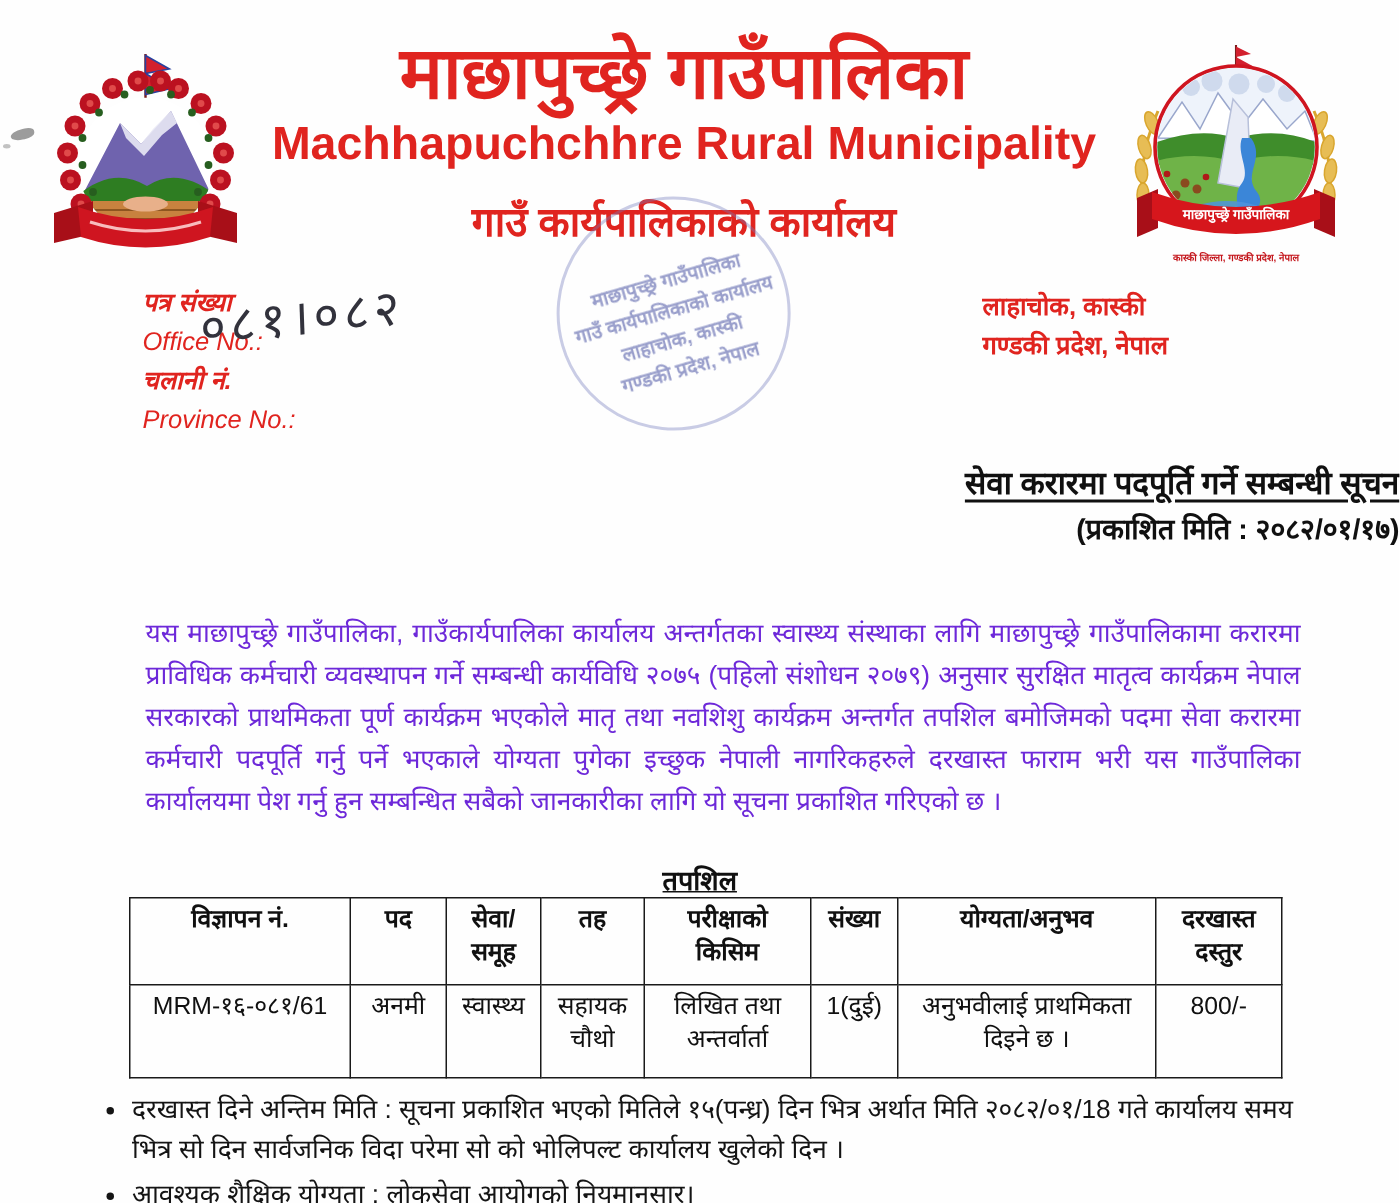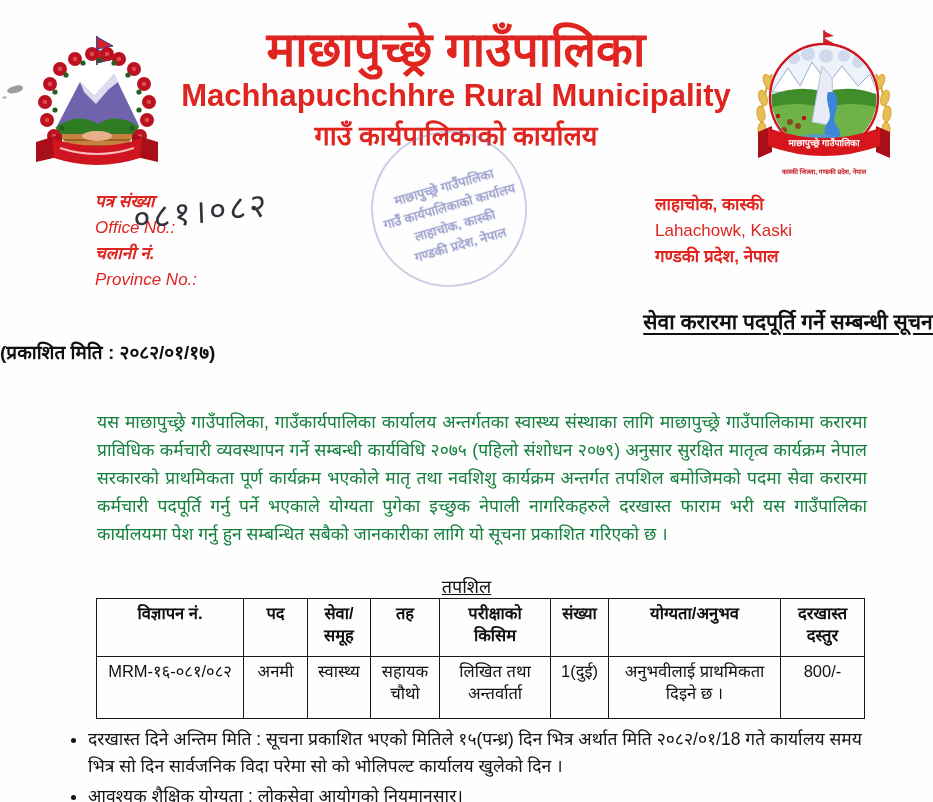--- a/index.html
+++ b/index.html
@@ -4,21 +4,21 @@
 <style>
   html,body{margin:0;padding:0;background:#ffffff;}
   .page{position:relative;width:933px;height:802px;background:#fefefe;overflow:hidden;
         font-family:"Liberation Sans", sans-serif;color:var(--ink,#1a1a1a);}
 
   
   .emblem-left{position:absolute;left:22px;top:30px;width:150px;height:150px;}
   .emblem-right{position:absolute;left:738px;top:26px;width:172px;height:158px;}
   .header-center{position:absolute;left:160px;top:24px;width:592px;text-align:center;}
   .hdr-np1{font-size:48px;font-weight:bold;color:var(--red,#e0241f);line-height:1.1;white-space:nowrap;margin:0 0 3px;}
-  .hdr-en1{font-size:31px;font-weight:bold;color:var(--red,#e0241f);line-height:1.05;margin:0 0 9px;}
+  .hdr-en1{font-size:31px;font-weight:bold;color:var(--red,#e0241f);line-height:1.05;margin:0 0 21px;}
   .hdr-np2{font-size:27px;font-weight:bold;color:var(--red,#e0241f);line-height:1.15;margin:0 0 2px;}
   .hdr-en2{font-size:19px;color:var(--red,#e0241f);line-height:1.1;margin:0;}
 
   
   .meta-left{position:absolute;left:95px;top:189px;font-size:17px;line-height:26px;color:var(--red,#e0241f);font-style:italic;}
   .meta-left .np{font-weight:bold;}
   .letter-no-value{position:absolute;left:133px;top:188px;font-size:33px;color:#32323c;
                    transform:rotate(-6deg) skewX(-4deg);letter-spacing:3px;font-family:"DejaVu Sans",sans-serif;}
   .meta-right{position:absolute;left:655px;top:192px;font-size:17px;line-height:26px;color:var(--red,#e0241f);}
   .meta-right .np{font-weight:bold;}
@@ -28,30 +28,30 @@
          color:var(--stamp_blue,#7d84bd);pointer-events:none;}
   .stamp-ring{position:absolute;left:36px;top:-16px;width:152px;height:152px;border:2px solid rgba(116,124,188,.38);
               border-radius:50%;}
   .stamp-text{position:absolute;top:30px;left:0;width:100%;text-align:center;font-size:13px;font-weight:bold;
               line-height:1.55;opacity:.78;filter:blur(.3px);}
 
   
   .notice-title{position:absolute;top:307px;left:0;width:100%;text-align:right;font-size:21px;font-weight:bold;
                 color:#101010;padding-left:19px;}
   .notice-title span{text-decoration:underline;text-underline-offset:4px;}
-  .notice-date{position:absolute;top:339px;left:0;width:100%;text-align:left;font-size:19px;font-weight:bold;color:#101010;}
+  .notice-date{position:absolute;top:339px;left:0;width:100%;text-align:right;font-size:19px;font-weight:bold;color:#101010;}
 
   
   .body-para{position:absolute;left:97px;top:408px;width:770px;font-size:17.5px;line-height:28px;
-             text-align:justify;color:#15803d;font-weight:500;}
-
-  
-  .table-caption{position:absolute;top:574px;left:0;width:100%;text-align:center;font-size:18px;font-weight:normal;
+             text-align:justify;color:#6d28d9;font-weight:500;}
+
+  
+  .table-caption{position:absolute;top:574px;left:0;width:100%;text-align:center;font-size:18px;font-weight:bold;
                  text-decoration:underline;color:#101010;}
-  .vac-table{position:absolute;left:96px;top:598px;width:768px;border-collapse:collapse;table-layout:fixed;
+  .vac-table{position:absolute;left:86px;top:598px;width:768px;border-collapse:collapse;table-layout:fixed;
              font-size:16.5px;color:#101010;}
   .vac-table th,.vac-table td{border:1.6px solid #1a1a1a;padding:3px 3px 2px;text-align:center;vertical-align:top;
              white-space:pre-line;line-height:1.35;}
   .vac-table th{font-weight:bold;height:52px;}
   .vac-table td{height:56px;}
 
   
   .notes{position:absolute;left:68px;top:726px;width:802px;font-size:17.5px;line-height:27px;color:#141414;font-weight:500;}
   .notes ul{margin:0;padding-left:20px;}
   .notes li{margin-bottom:3px;}
@@ -226,21 +226,20 @@
   <div class="meta-left">
     <div class="np">पत्र संख्या</div>
     <div>Office No.:</div>
     <div class="np">चलानी नं.</div>
     <div>Province No.:</div>
   </div>
   <div class="letter-no-value">०८१।०८२</div>
 
   <div class="meta-right">
     <div class="np">लाहाचोक, कास्की</div>
-    <div>Lahachowk, Kaski</div>
     <div class="np">गण्डकी प्रदेश, नेपाल</div>
   </div>
 
   <div class="notice-title">
     <span>सेवा करारमा पदपूर्ति गर्ने सम्बन्धी सूचना ।</span>
   </div>
   <div class="notice-date">(प्रकाशित मिति : २०८२/०१/१७)</div>
 
   <div class="body-para">यस माछापुच्छ्रे गाउँपालिका, गाउँकार्यपालिका कार्यालय अन्तर्गतका स्वास्थ्य संस्थाका लागि माछापुच्छ्रे गाउँपालिकामा करारमा प्राविधिक कर्मचारी व्यवस्थापन गर्ने सम्बन्धी कार्यविधि २०७५ (पहिलो संशोधन २०७९) अनुसार सुरक्षित मातृत्व कार्यक्रम नेपाल सरकारको प्राथमिकता पूर्ण कार्यक्रम भएकोले मातृ तथा नवशिशु कार्यक्रम अन्तर्गत तपशिल बमोजिमको पदमा सेवा करारमा कर्मचारी पदपूर्ति गर्नु पर्ने भएकाले योग्यता पुगेका इच्छुक नेपाली नागरिकहरुले दरखास्त फाराम भरी यस गाउँपालिका कार्यालयमा पेश गर्नु हुन सम्बन्धित सबैको जानकारीका लागि यो सूचना प्रकाशित गरिएको छ ।</div>
 
@@ -264,21 +263,21 @@
 समूह</th>
       <th>तह</th>
       <th>परीक्षाको
 किसिम</th>
       <th>संख्या</th>
       <th>योग्यता/अनुभव</th>
       <th>दरखास्त
 दस्तुर</th>
     </tr>
     <tr>
-      <td>MRM-१६-०८१/०८२</td>
+      <td>MRM-१६-०८१/61</td>
       <td>अनमी</td>
       <td>स्वास्थ्य</td>
       <td>सहायक
 चौथो</td>
       <td>लिखित तथा
 अन्तर्वार्ता</td>
       <td>1(दुई)</td>
       <td>अनुभवीलाई प्राथमिकता
 दिइने छ ।</td>
       <td>800/-</td>

